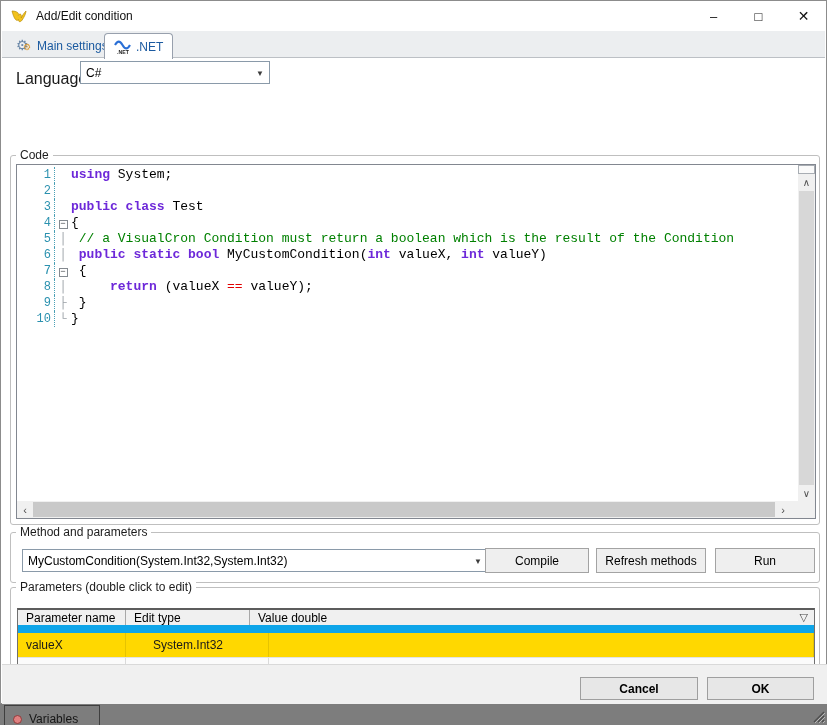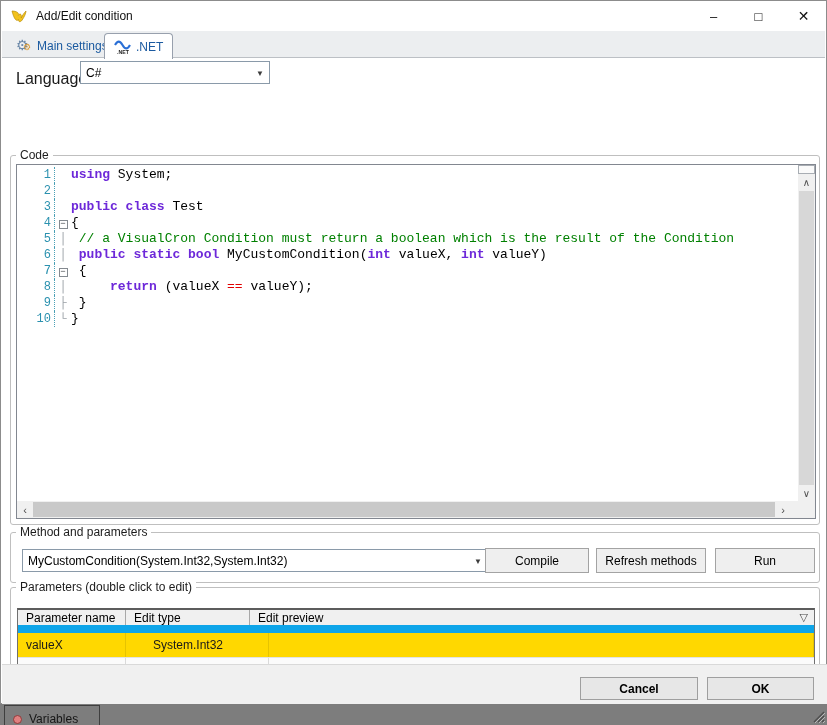--- a/index.html
+++ b/index.html
@@ -196,21 +196,21 @@
       <div class="btn btn-run">Run</div>
     </div>
 
     <div class="groupbox gb-params">
       <span class="gb-label">Parameters (double click to edit)</span>
       <div class="ptable">
         <div class="prow phead">
           <div class="pcell c1">Parameter name</div>
           <div class="pcell c2">Edit type</div>
           <div class="pcell c3">
-            <span>Edit preview</span>
+            <span>Value double</span>
             <span class="filter-ic">▽</span>
           </div>
         </div>
         <div id="param-rows">
             <div class="prow pbody sel">
               <div class="pcell c1">valueX</div>
               <div class="pcell c2">System.Int32</div>
               <div class="pcell c3"></div>
             </div>
             <div class="prow pbody">

